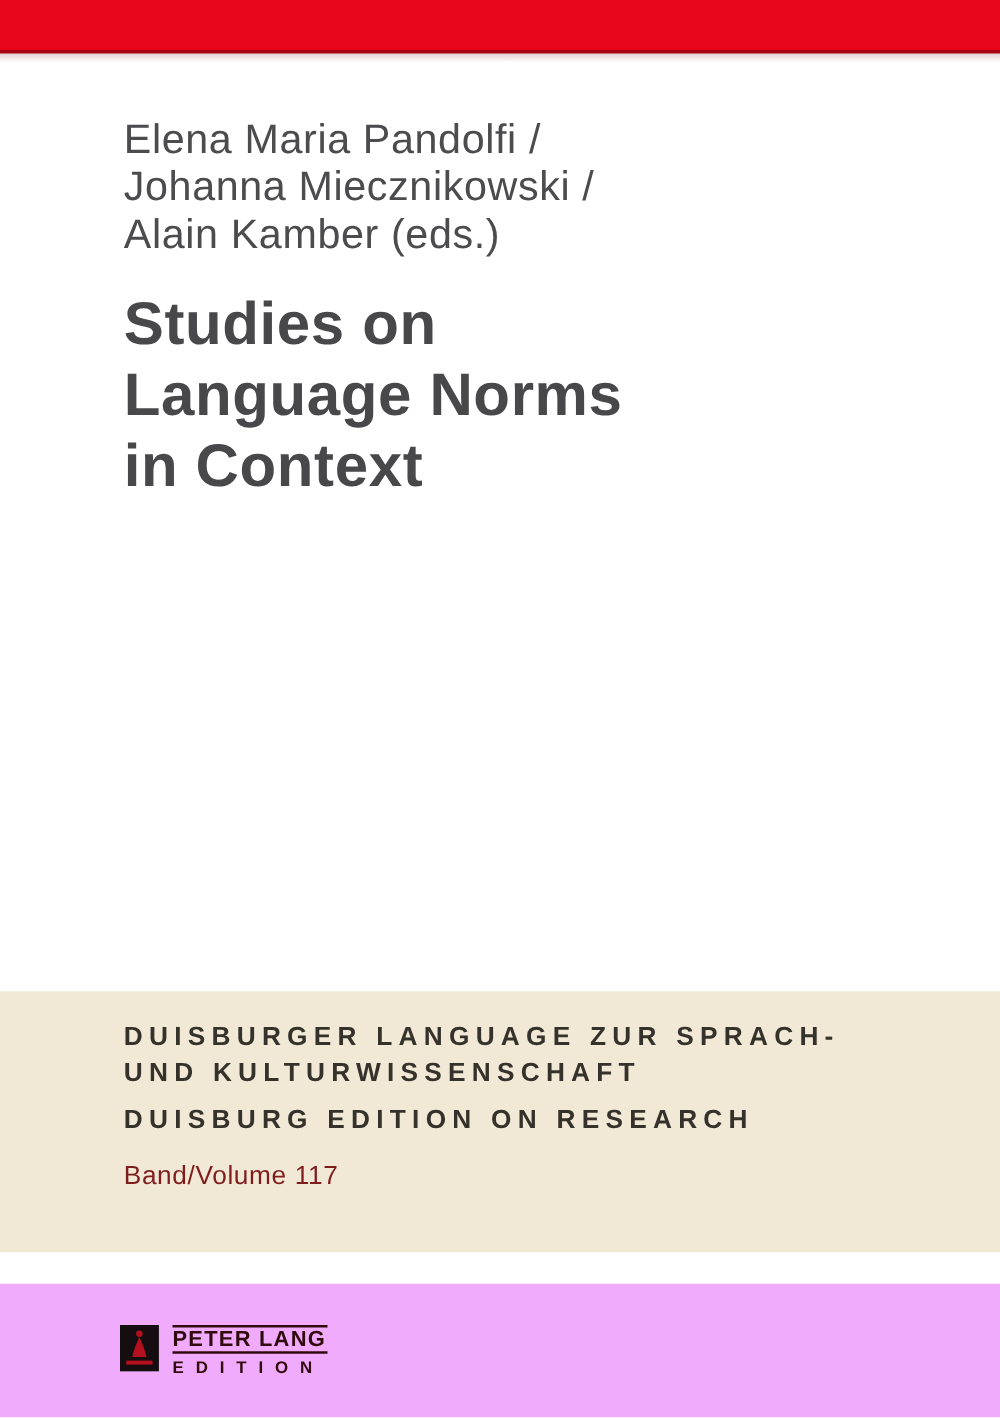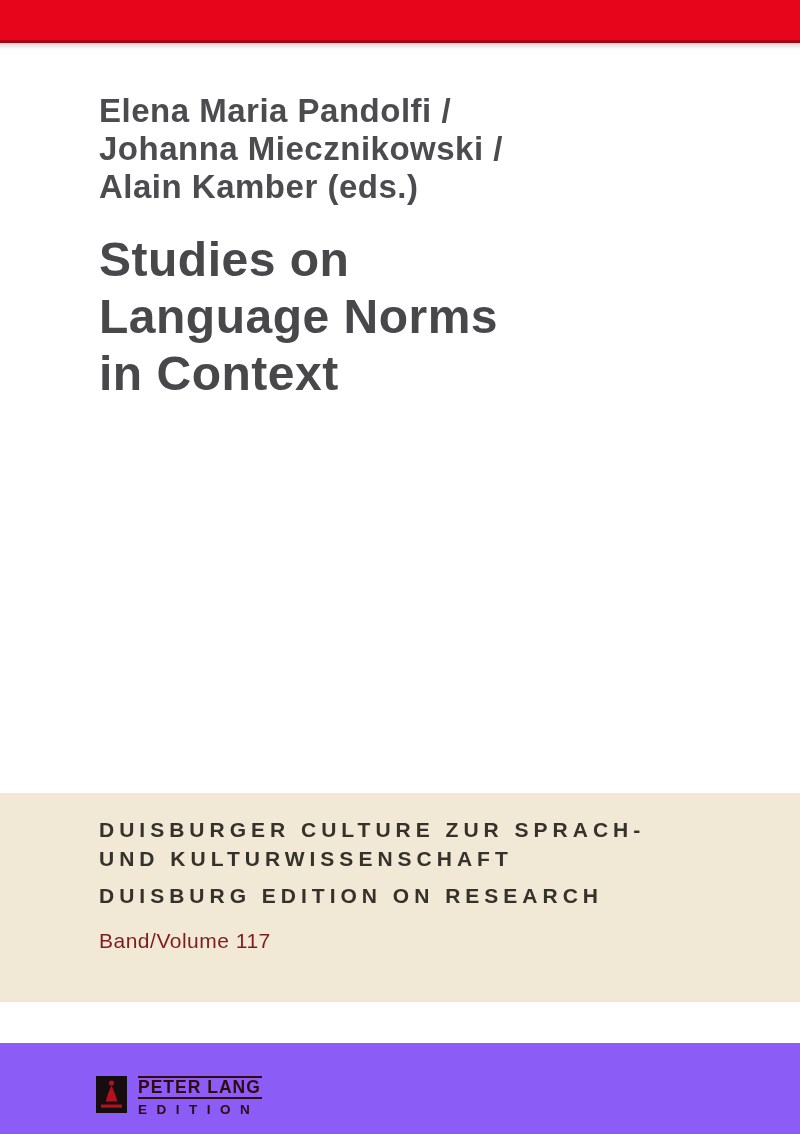--- a/index.html
+++ b/index.html
@@ -16,21 +16,20 @@
   .band-top-fade { height: 7px; background: linear-gradient(#e3d2d2, #ffffff); }
 
   
   .white-section { height: 743px; background: #ffffff; }
   .authors {
     margin: 42px 0 0 99px;
     font-size: 33px; line-height: 38px;
     letter-spacing: 0.5px;
     color: #4c4c4e;
     white-space: nowrap;
-    font-weight: bold;
   }
   .title {
     margin: 25px 0 0 99px;
     font-size: 48px; line-height: 57px;
     font-weight: bold;
     letter-spacing: 0.5px;
     color: #48484a;
     white-space: nowrap;
   }
 
@@ -51,21 +50,21 @@
   .volume {
     margin-top: 18px;
     font-size: 21px; line-height: 26px;
     letter-spacing: 0.5px;
     color: #7f1d1d;
     white-space: nowrap;
   }
 
   
   .white-strip { height: 25px; background: #ffffff; }
-  .band-bottom { flex: 1; background: #8b5cf6; position: relative; margin-top: 16px; }
+  .band-bottom { flex: 1; background: #f0abfc; position: relative; }
 
   .publisher-logo {
     position: absolute; left: 96px; top: 33px;
     display: flex; align-items: flex-start; gap: 11px;
   }
   .logo-square {
     width: 31px; height: 37px;
     background: #150d0f;
     display: block;
   }
@@ -100,21 +99,21 @@
     </div>
     <h1 class="title">
       <div>Studies on</div>
       <div>Language Norms</div>
       <div>in Context</div>
     </h1>
   </div>
 
   <div class="beige-band">
     <p class="series-para">
-      <span>DUISBURGER CULTURE ZUR SPRACH-</span><br>
+      <span>DUISBURGER LANGUAGE ZUR SPRACH-</span><br>
       <span>UND KULTURWISSENSCHAFT</span>
     </p>
     <p class="series-para">
       <span>DUISBURG EDITION ON RESEARCH</span><br>
     </p>
     <div class="volume">Band/Volume 117</div>
   </div>
 
   <div class="white-strip"></div>
 

